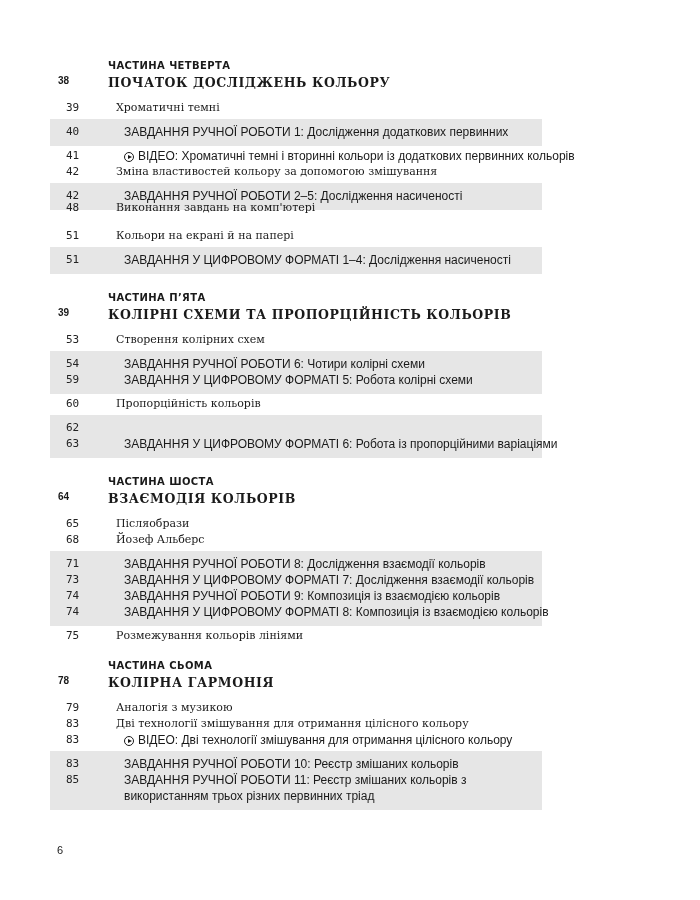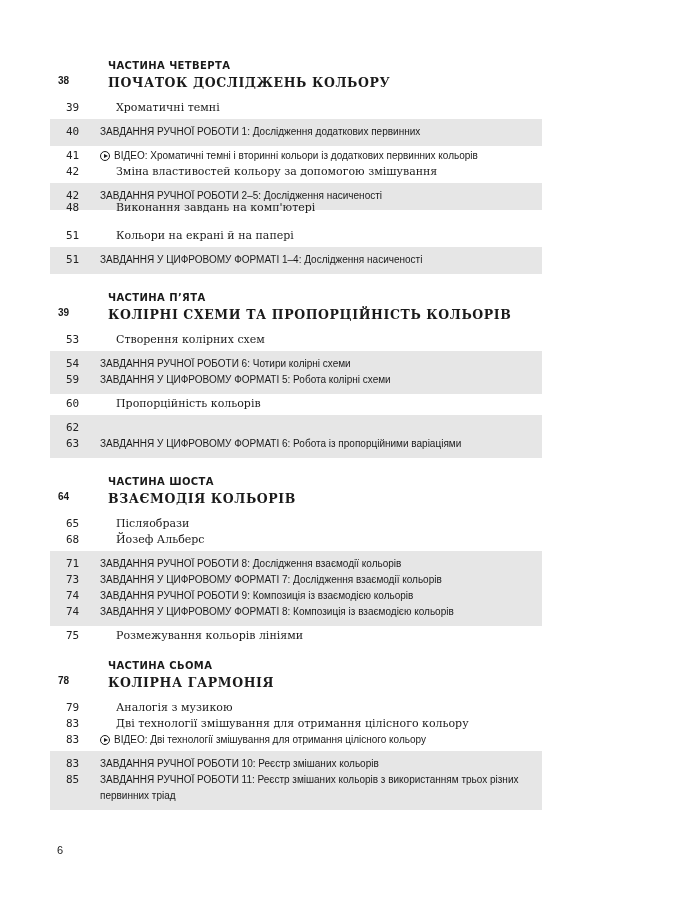--- a/index.html
+++ b/index.html
@@ -5,21 +5,21 @@
     html, body { margin: 0; padding: 0; background: #ffffff; }
     body { width: 700px; height: 900px; position: relative; overflow: hidden; color: #1a1a1a; }
     .toc { position: absolute; left: 50px; top: 0; width: 492px; }
     .part-label { position: absolute; left: 58px; font-family: "DejaVu Sans", sans-serif; font-weight: bold; font-size: 10px; letter-spacing: 0.4px; color: #1a1a1a; }
     .part-title-row { position: absolute; left: 0; width: 492px; height: 18px; }
     .part-title-num { position: absolute; left: 8px; font-family: Liberation Sans, sans-serif; font-weight: bold; font-size: 10px; text-align: right; }
     .part-title-text { position: absolute; left: 58px; font-family: "DejaVu Serif", serif; font-weight: bold; font-size: 12.5px; letter-spacing: 0.6px; }
     .row { position: absolute; left: 0; width: 492px; height: 16px; line-height: 16px; margin-left: 8px; }
     .num { position: absolute; left: 8px; font-family: "DejaVu Sans Mono", monospace; font-size: 11px; color: #222; }
     .serif-text { position: absolute; left: 58px; font-family: "DejaVu Serif", serif; font-size: 11px; color: #1a1a1a; white-space: nowrap; }
-    .sans-text { position: absolute; left: 42px; font-family: "Liberation Sans", sans-serif; font-size: 10px; color: #1a1a1a; white-space: nowrap; }
+    .sans-text { position: absolute; left: 66px; font-family: "Liberation Sans", sans-serif; font-size: 12px; color: #1a1a1a; white-space: nowrap; }
     .wrap-text { white-space: normal; width: 430px; line-height: 16px; }
     .box { position: absolute; left: 0; width: 492px; background: #e6e6e6; }
     .play { display: inline-block; width: 10px; height: 10px; border: 1px solid #1a1a1a; border-radius: 50%; position: relative; vertical-align: -2px; margin-right: 4px; box-sizing: border-box; }
     .play::after { content: ""; position: absolute; left: 3px; top: 1.5px; border-left: 4px solid #1a1a1a; border-top: 2.5px solid transparent; border-bottom: 2.5px solid transparent; }
     .page-num { position: absolute; left: 57px; top: 844px; font-family: "Liberation Sans", sans-serif; font-size: 11px; }
   </style>
 </head>
 <body>
 
 <div class="toc">

